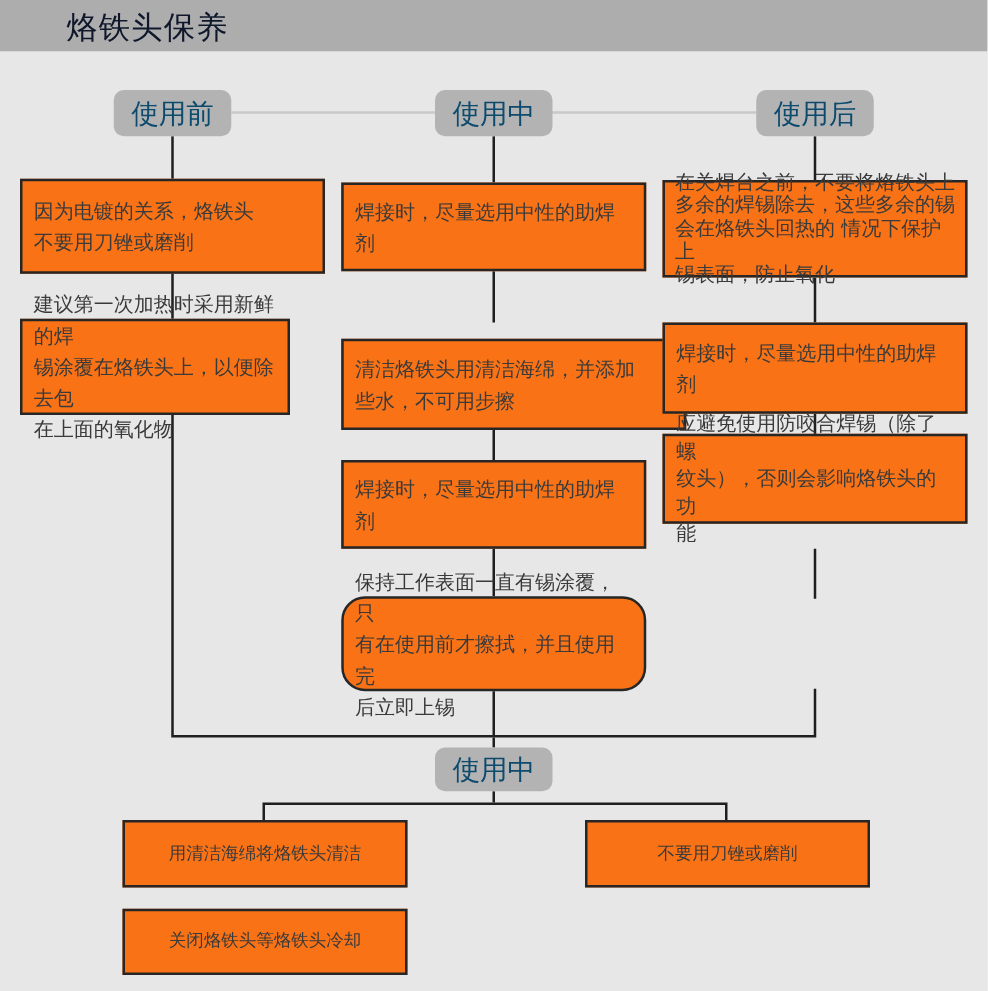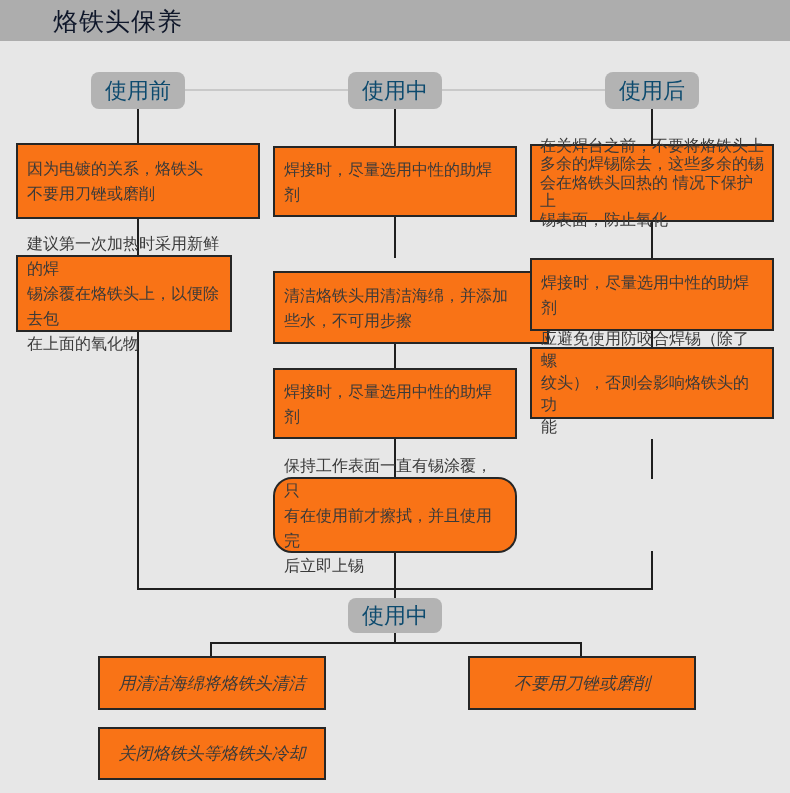--- a/index.html
+++ b/index.html
@@ -15,21 +15,21 @@
   .pill{position:absolute;width:94px;height:37px;background:#b3b3b3;border-radius:8px;
     color:#0c4a6e;font-size:22px;display:flex;align-items:center;justify-content:center;
     z-index:3;}
 
   
   .node{position:absolute;box-sizing:border-box;border:2px solid #262626;background:#f97316;
     color:#3a3a3a;font-size:16px;line-height:25px;display:flex;align-items:center;
     padding:0 9px;white-space:pre-line;z-index:2;}
   .node.tight{line-height:18.5px;padding:0 8px;}
   .node.mid{line-height:22px;}
-  .node.center{justify-content:center;font-size:17px;font-style:italic;}
+  .node.center{justify-content:center;font-size:14px;}
   .node.bottom2{font-size:17px;padding:0 20px;}
 
   
   .vline{position:absolute;width:2px;background:#1f1f1f;z-index:1;}
   .hline{position:absolute;height:2px;background:#1f1f1f;z-index:1;}
   .lightline{position:absolute;height:2px;background:#c9c9c9;z-index:1;}
 </style>
 </head>
 <body>
 

